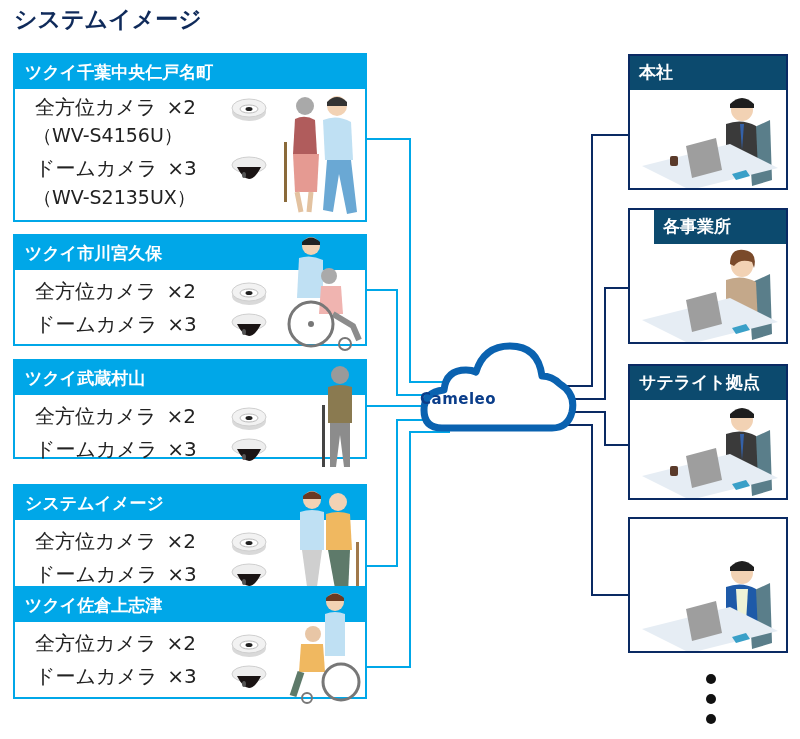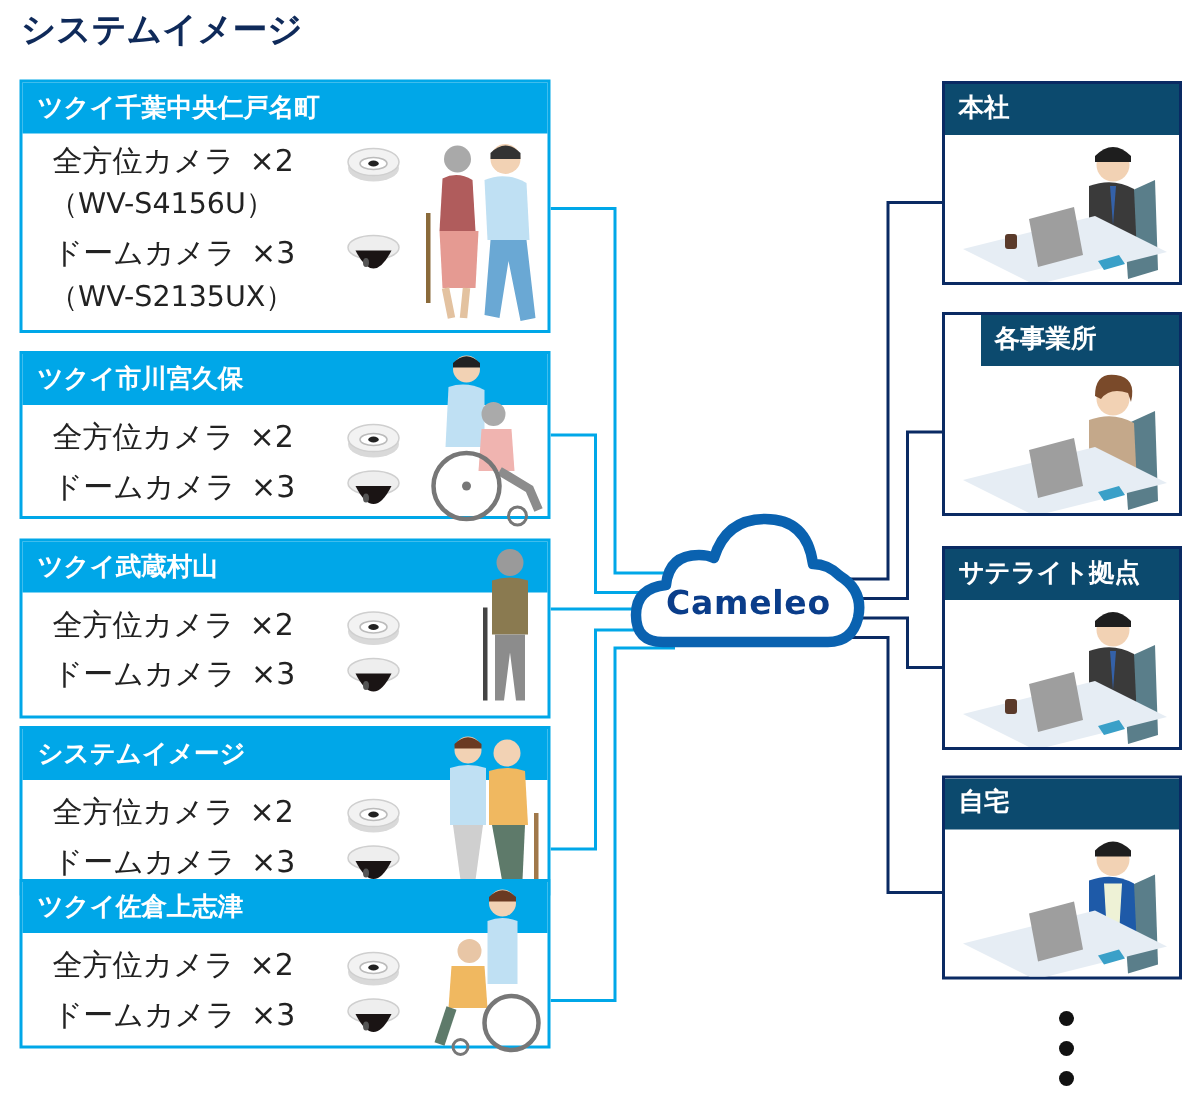--- a/index.html
+++ b/index.html
@@ -23,22 +23,22 @@
 
   
   .off { position:absolute; left:628px; width:160px; height:136px;
          border:2px solid #0a2a63; background:#fff; box-sizing:border-box; overflow:hidden; }
   .off .hdr { background:#0c4a6e; color:#fff; font-weight:bold; font-size:17px;
               height:34px; line-height:33px; padding-left:9px; white-space:nowrap; }
   .off svg { position:absolute; left:0; top:34px; }
 
   
   .cloud { position:absolute; left:420px; top:340px; width:158px; height:96px; }
-  .cloud-label { position:absolute; left:420px; top:390px; width:158px; text-align:center;
-                 font-size:22px; font-weight:bold; color:#0a3d8a; letter-spacing:0.5px; }
+  .cloud-label { position:absolute; left:420px; top:390px; width:158px; 
+                 font-size:15px; font-weight:bold; color:#0a3d8a; letter-spacing:0.5px; }
 
   .dot { position:absolute; left:706px; width:10px; height:10px; border-radius:50%; background:#111; }
 </style>
 </head>
 <body>
 
 <div class="title">システムイメージ</div>
 
 <svg id="lines" xmlns="http://www.w3.org/2000/svg">
   <g fill="none" stroke="#00a7e8" stroke-width="2">
@@ -119,21 +119,21 @@
       <circle cx="46" cy="40" r="8" fill="#aaa"></circle>
         <path d="M38 50 L58 50 L60 78 L36 78 Z" fill="#f0b4b0"></path>
       <path d="M50 78 L70 90 L76 104" stroke="#8c8c8c" stroke-width="6" fill="none"></path>
       <circle cx="28" cy="88" r="22" fill="none" stroke="#777" stroke-width="3"></circle>
         <circle cx="28" cy="88" r="3" fill="#777"></circle>
       <circle cx="62" cy="108" r="6" fill="none" stroke="#777" stroke-width="2"></circle>
     </svg>
   </div>
 </div>
 
-<div class="fac" style="top:359px;height:120px;">
+<div class="fac" style="top:359px;height:100px;">
   <div class="hdr">ツクイ武蔵村山</div>
   <div class="body">
     <div class="cam-row" style="top:8px;">
       <span>全方位カメラ</span><span class="mult">×2</span>
     </div>
     <div class="cam-row" style="top:41px;">
       <span>ドームカメラ</span><span class="mult">×3</span>
     </div>
     <svg class="cam-icon" style="top:11px;" viewBox="0 0 38 26">
       <ellipse cx="19" cy="15" rx="17" ry="9" fill="#d9d9d9"></ellipse>
@@ -263,21 +263,20 @@
     <path d="M96 34 Q112 28 126 36 L128 80 L96 80 Z" fill="#3a3a3a"></path>
       <path d="M110 34 L114 34 L112 60 Z" fill="#3461a8"></path>
     <path d="M12 76 L100 54 L148 78 L60 100 Z" fill="#e6edf4"></path>
     <path d="M56 56 L86 48 L92 80 L62 88 Z" fill="#9e9e9e"></path>
     <rect x="40" y="66" width="8" height="10" rx="2" fill="#5a3a2a"></rect>
     <path d="M102 84 L116 80 L120 86 L106 90 Z" fill="#3aa0c8"></path>
   </svg>
 </div>
 
 <div class="off" style="top:517px;">
-  <div class="hdr">自宅</div>
   <svg width="156" height="100" viewBox="0 0 156 100">
     <path d="M118 40 L140 30 L142 90 L122 96 Z" fill="#5a7e8a"></path>
     <circle cx="112" cy="20" r="11" fill="#f2d2b4"></circle>
       <path d="M100 14 Q112 2 124 14 L124 18 L100 18 Z" fill="#1e1e1e"></path>
     <path d="M96 34 Q112 28 126 36 L128 80 L96 80 Z" fill="#1e5aa8"></path>
       <path d="M106 36 L118 36 L116 70 L108 70 Z" fill="#eef2d6"></path>
     <path d="M12 76 L100 54 L148 78 L60 100 Z" fill="#e6edf4"></path>
     <path d="M56 56 L86 48 L92 80 L62 88 Z" fill="#9e9e9e"></path>
     <path d="M102 84 L116 80 L120 86 L106 90 Z" fill="#3aa0c8"></path>
   </svg>

